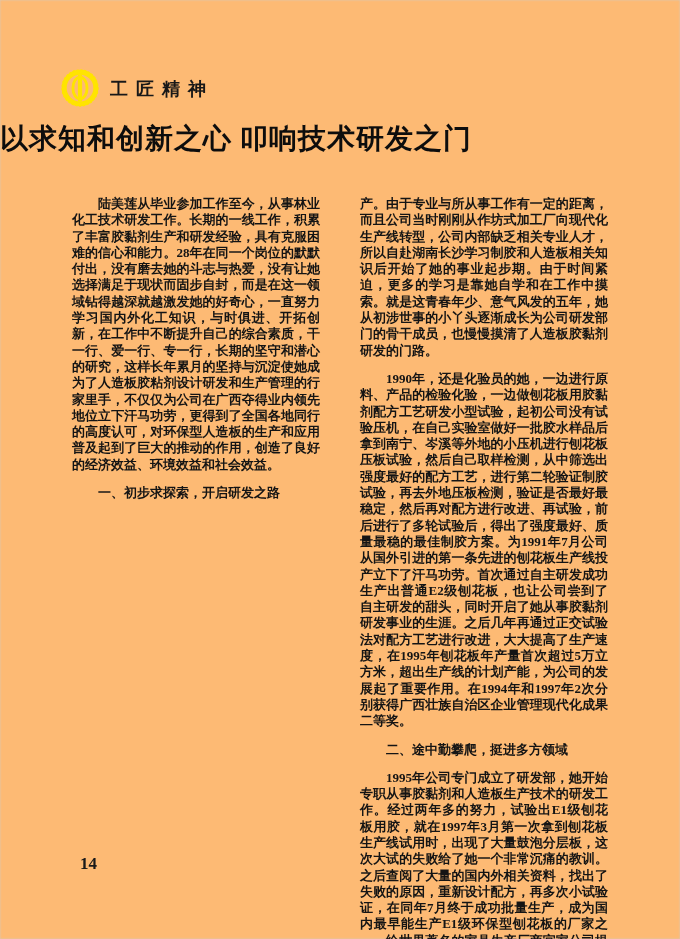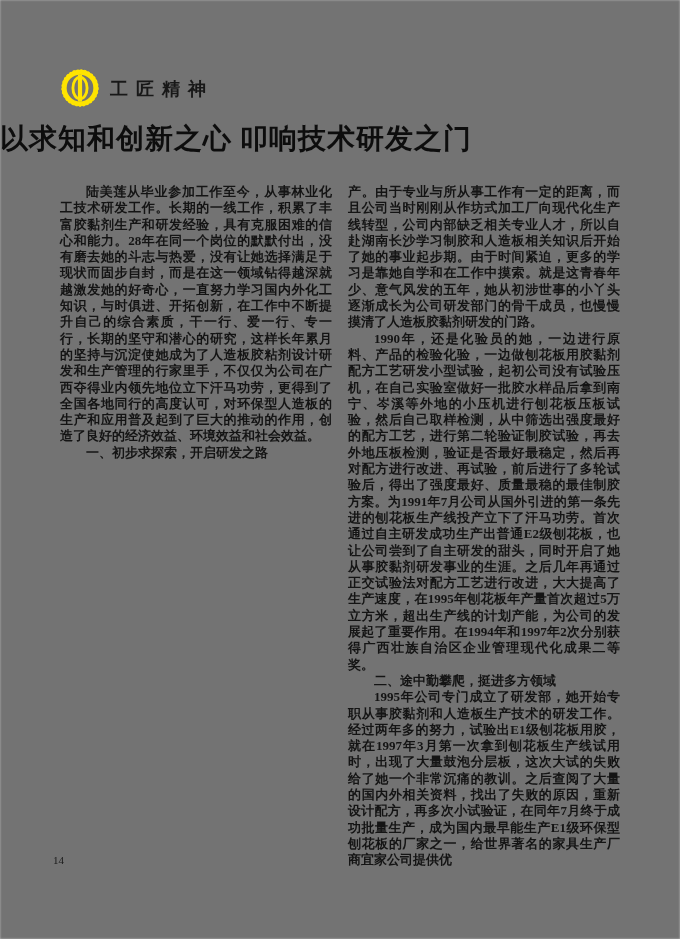--- a/index.html
+++ b/index.html
@@ -5,21 +5,21 @@
   html, body {
     margin: 0;
     padding: 0;
     background: #e8e8e8;
   }
   .page {
     position: relative;
     width: 680px;
     height: 939px;
     margin: 0 auto;
-    background: #737373;
+    background: #fdba74;
     font-family: "Liberation Serif", "DejaVu Serif", serif;
     color: #111111;
     overflow: hidden;
     box-shadow: inset 0 0 2px #cccccc;
   }
 
   
   .header {
     position: absolute;
     top: 68px;
@@ -63,44 +63,44 @@
     left: 60px;
     width: 560px;
     display: flex;
     gap: 16px;
   }
   .col {
     width: 272px;
     flex: 0 0 272px;
   }
   .col p, .col h3 {
-    margin: 0;
+    margin: 12px;
     font-size: 13px;
     line-height: 16.3px;
     font-weight: 600;
     text-align: justify;
     text-justify: inter-character;
     word-break: break-all;
     overflow-wrap: break-word;
     color: #141414;
   }
   .col p.indent, .col h3 {
     text-indent: 2em;
   }
   .col h3 {
     font-weight: 800;
   }
 
   
   .page-number {
     position: absolute;
-    left: 53px;
+    left: 80px;
     top: 854px;
-    font-size: 11px;
-    font-weight: 400;
+    font-size: 17px;
+    font-weight: 700;
     color: #1a1a1a;
   }
 </style>
 </head>
 <body>
 
 <div class="page">
 
   <div class="header">
     <svg class="logo" viewBox="0 0 48 48" aria-hidden="true">

